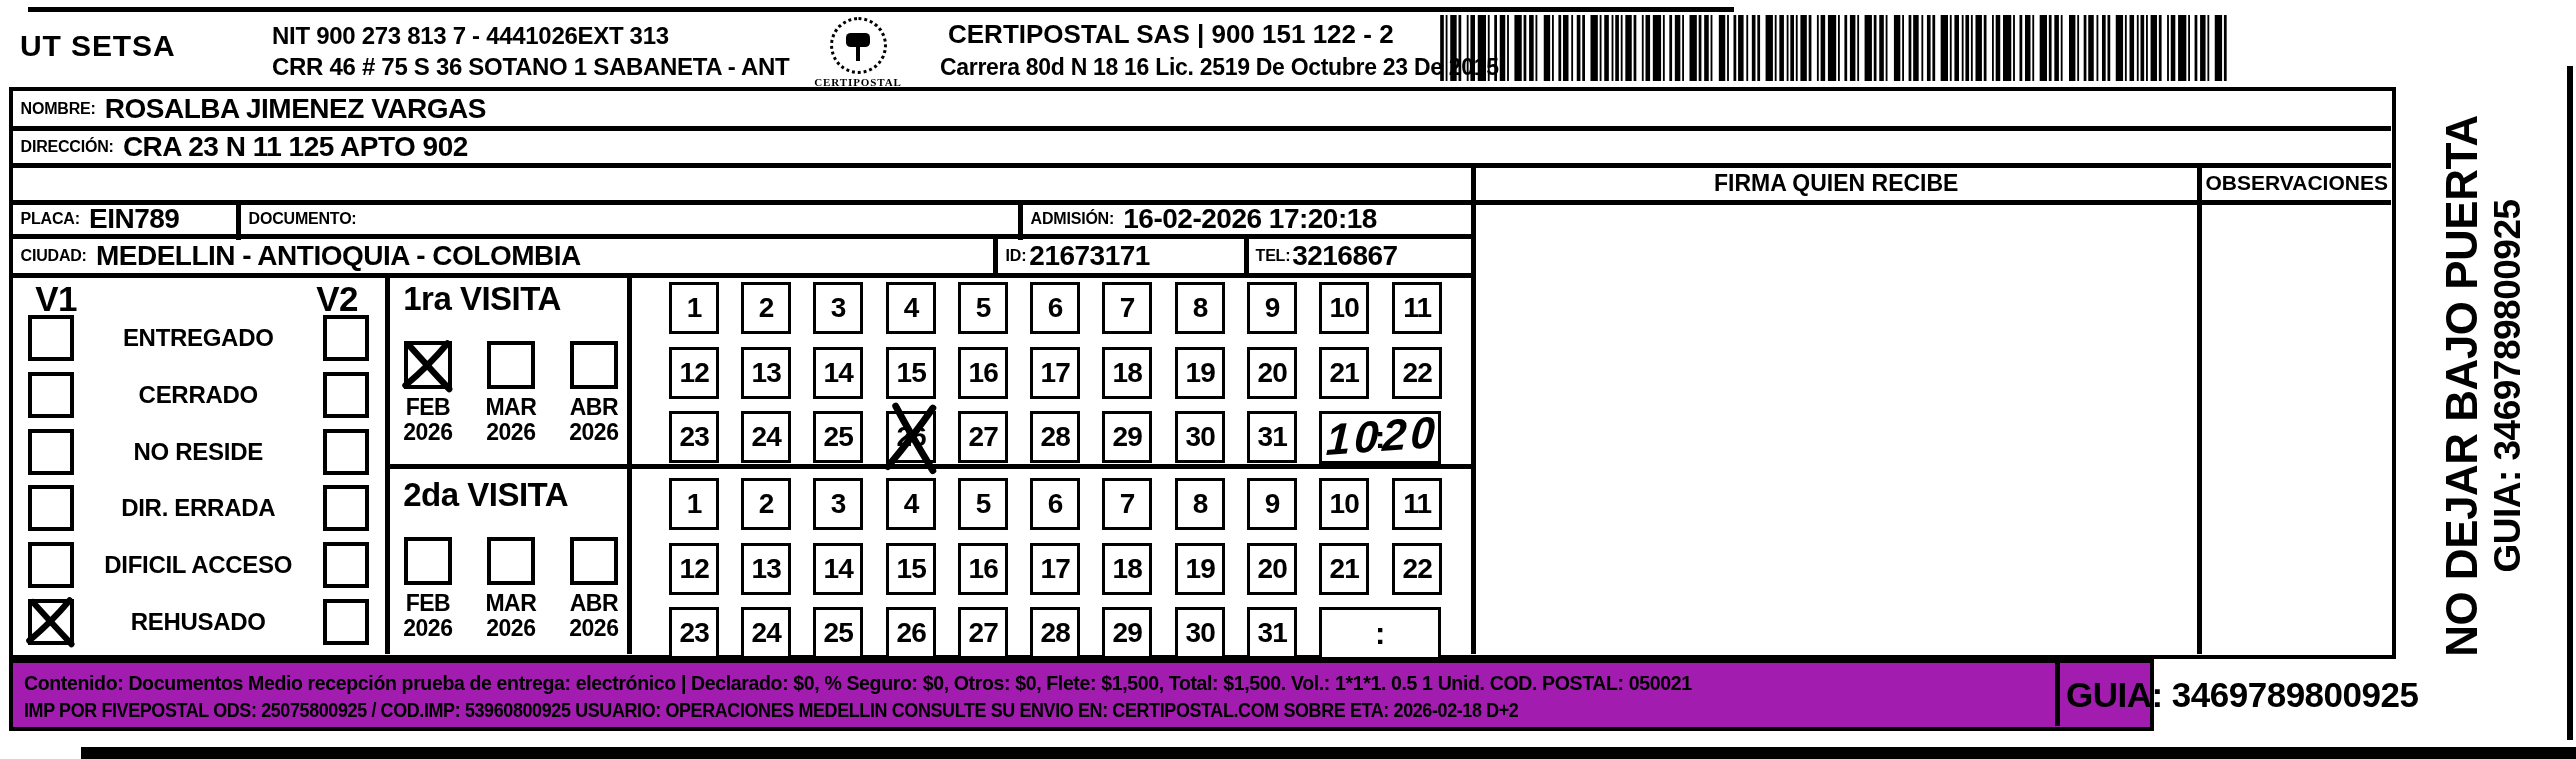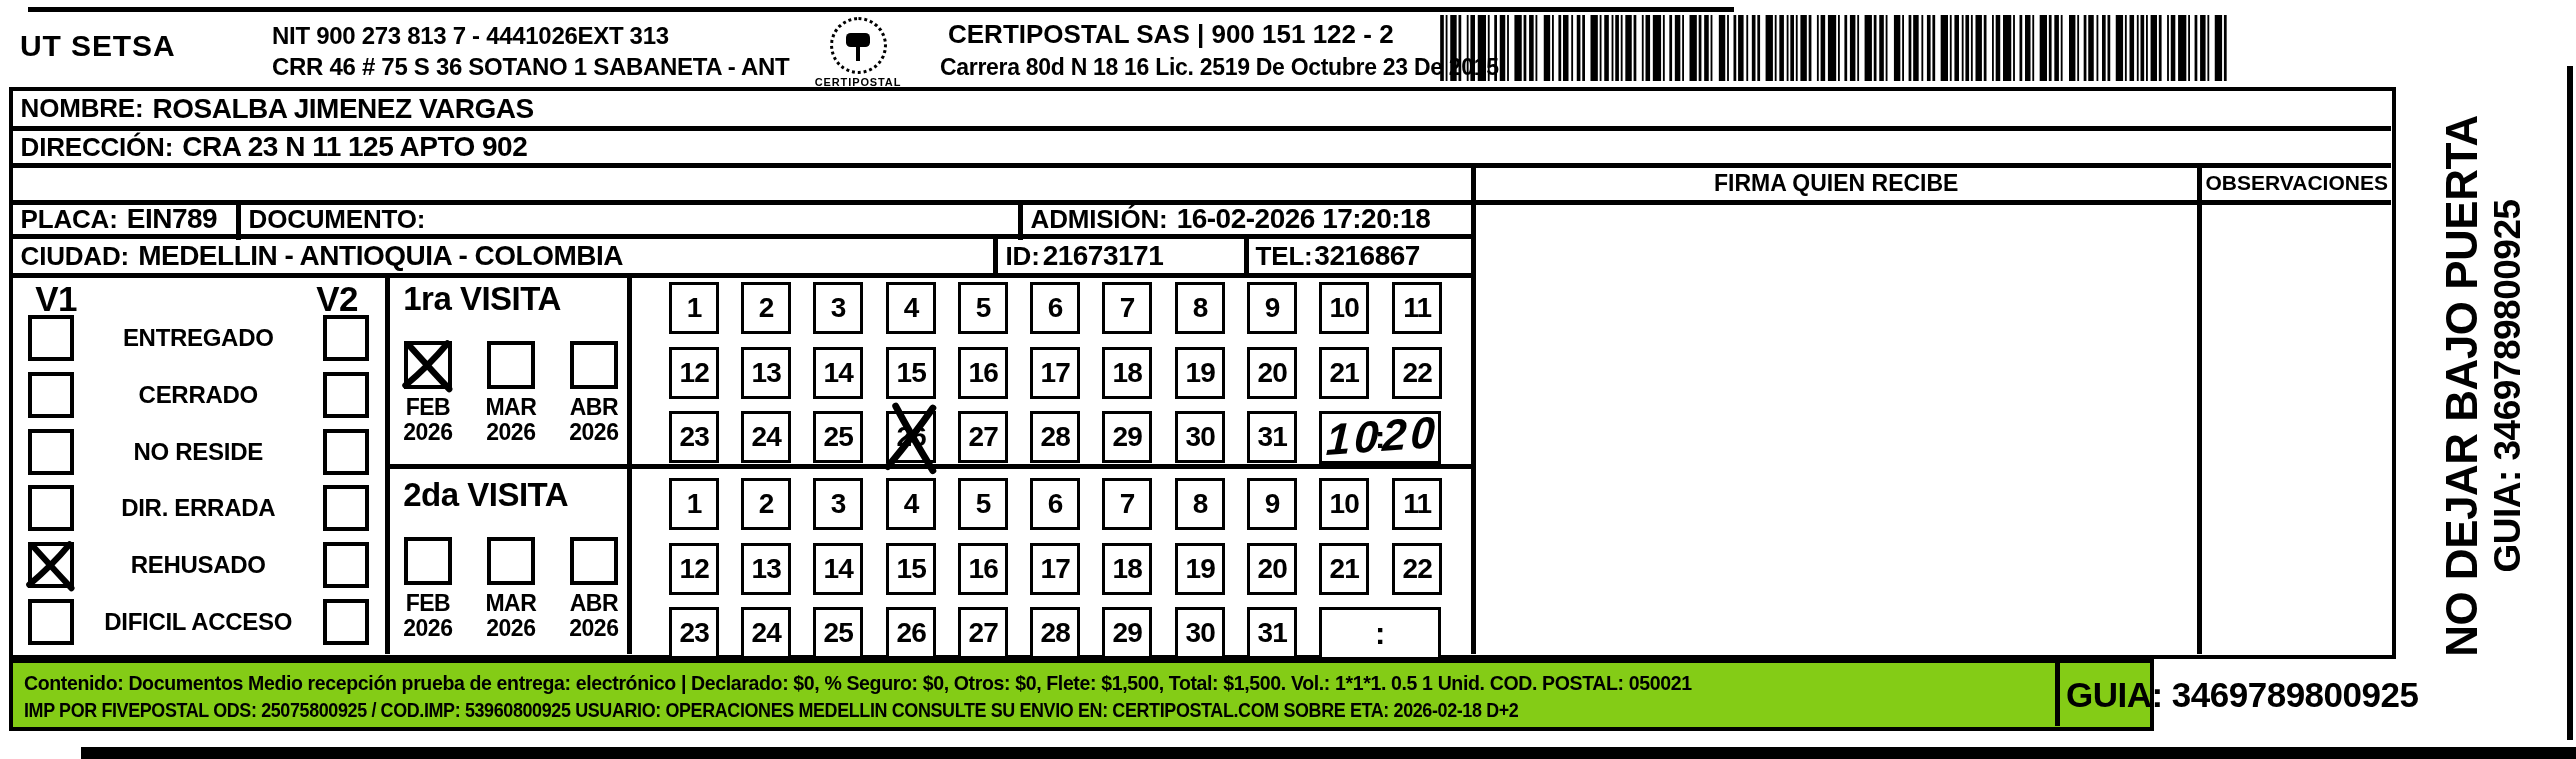--- a/index.html
+++ b/index.html
@@ -10,31 +10,31 @@
   .abs { position:absolute; }
   .bar { position:absolute; background:#000; }
 
   
   .company { position:absolute; left:20px; top:29px; font-size:30px; font-weight:bold; letter-spacing:0.9px; }
   .nitblock { position:absolute; left:272px; top:20px; font-size:24px; font-weight:bold; line-height:31px; letter-spacing:-0.3px; }
   .logo { position:absolute; left:798px; top:16.6px; width:120px; text-align:center; }
   .logo-circle { width:57px; height:57px; border:3.7px dotted #000; border-radius:50%; margin:0 auto; position:relative; }
   .logo-stamp-head { position:absolute; left:13px; top:13px; width:24px; height:14px; background:#000; border-radius:4.6px; }
   .logo-stamp-stem { position:absolute; left:23px; top:26px; width:4.6px; height:15.6px; background:#000; }
-  .logo-text { margin-top:2.8px; font-size:11px; font-weight:bold; letter-spacing:0.9px; }
+  .logo-text { margin-top:2.8px; font-size:11px; font-weight:bold; letter-spacing:0.9px;font-family:Liberation Serif, serif; }
   .logo-sub { margin:0.9px auto 0; width:64px; border-bottom:1.8px dotted #000; }
   .cpblock { position:absolute; left:940px; top:18.4px; line-height:33px; }
   .cp1 { font-size:26px; font-weight:bold;margin-left:8px; }
   .cp2 { font-size:23px; font-weight:bold; letter-spacing:-0.3px; }
   .barcode { position:absolute; left:1437px; top:14.7px; }
 
   
   .main { position:absolute; left:9.2px; top:87px; width:2387px; height:572px; border:4.6px solid #000; }
   .row { position:absolute; display:flex; align-items:center; padding-left:7.4px; gap:9.2px; white-space:nowrap; overflow:visible; }
-  .lbl { font-weight:bold; font-size:26px; letter-spacing:-0.2px; }
+  .lbl { font-weight:bold; font-size:16px; letter-spacing:-0.2px; }
   .val { font-weight:bold; font-size:28px; letter-spacing:-0.5px; }
   .cellhead { position:absolute; display:flex; align-items:center; justify-content:center; font-weight:bold; font-size:23px; }
 
   
   .vtitle { position:absolute; font-size:33px; font-weight:bold; letter-spacing:-0.5px; }
   .chk { width:46px; height:46px; border:4.6px solid #000; position:relative; flex:none; background:#fff; }
   .status-rows { position:absolute; left:14.7px; right:16.6px; top:42px; bottom:9.2px; display:flex; flex-direction:column; justify-content:space-between; }
   .status-row { display:flex; align-items:center; }
   .status-lab { flex:1; text-align:center; font-weight:bold; font-size:24px; letter-spacing:-0.3px; }
 
@@ -45,21 +45,21 @@
 
   .grid { position:absolute; }
   .daybox { position:absolute; width:50px; height:52px; border:3.7px solid #000; display:flex; align-items:center; justify-content:center; font-weight:bold; font-size:28px; letter-spacing:-0.9px; background:#fff; }
   .timebox { position:absolute; width:122px; height:53px; border:3.7px solid #000; display:flex; align-items:center; justify-content:center; font-weight:bold; font-size:31px; background:#fff; }
 
   .handx { position:absolute; left:-7.4px; top:-7.4px; width:calc(100% + 14.7px); height:calc(100% + 14.7px); overflow:visible; pointer-events:none; }
   .handx path { fill:none; stroke:#000; stroke-width:7; stroke-linecap:round; }
   .hand-time { position:absolute; left:3.7px; top:-5.5px; font-style:italic; font-weight:bold; font-size:44px; line-height:53px; letter-spacing:3.7px; transform:rotate(-4deg) skewX(-6deg); }
 
   
-  .footer { position:absolute; left:9.2px; top:659px; width:2145px; height:72px; border:4.6px solid #000; background:#84cc16; }
+  .footer { position:absolute; left:9.2px; top:659px; width:2145px; height:72px; border:4.6px solid #000; background:#a21caf; }
   .foot-text { position:absolute; left:11px; top:4.6px; white-space:nowrap; }
   .fl1 { font-size:21px; font-weight:bold; line-height:29px; letter-spacing:-0.4px; transform:scaleX(.93); transform-origin:left center; }
   .fl2 { font-size:19.3px; font-weight:bold; line-height:28px; letter-spacing:-0.4px; transform:scaleX(.93); transform-origin:left center; }
   .foot-guia { position:absolute; left:2046px; top:0; width:366px; height:100%; display:flex; align-items:center; justify-content:center; font-size:35px; font-weight:bold; letter-spacing:-0.5px; }
 
   
   .sidenote { position:absolute; left:2395px; top:64px; width:175px; height:644px; display:flex; align-items:center; justify-content:center; }
   .sidenote-inner { transform:rotate(-90deg); width:644px; text-align:center; white-space:nowrap; }
   .sn1 { font-size:44px; font-weight:bold; letter-spacing:-0.5px; }
   .sn2 { font-size:37px; font-weight:bold; letter-spacing:-0.5px; }
@@ -279,32 +279,32 @@
             <div class="chk"></div>
             <div class="status-lab">NO RESIDE</div>
             <div class="chk"></div>
           </div>
           <div class="status-row">
             <div class="chk"></div>
             <div class="status-lab">DIR. ERRADA</div>
             <div class="chk"></div>
           </div>
           <div class="status-row">
+            <div class="chk"></div>
+            <div class="status-lab">DIFICIL ACCESO</div>
+            <div class="chk"></div>
+          </div>
+          <div class="status-row">
             <div class="chk">
               <svg viewBox="0 0 60 60" class="handx">
                 <path d="M10 8 Q 28 28 54 56"></path>
                 <path d="M52 6 Q 32 30 6 52"></path>
               </svg>
             </div>
             <div class="status-lab">REHUSADO</div>
-            <div class="chk"></div>
-          </div>
-          <div class="status-row">
-            <div class="chk"></div>
-            <div class="status-lab">DIFICIL ACCESO</div>
             <div class="chk"></div>
           </div>
         </div>
     </div>
 
     <div class="abs" style="left:377px; top:182px; width:237px; height:229px;">
       <div class="vtitle" style="left:13px; top:7.4px; position:absolute;">1ra VISITA</div>
       <div class="months">
           <div class="mgroup">
             <div class="mbox">

